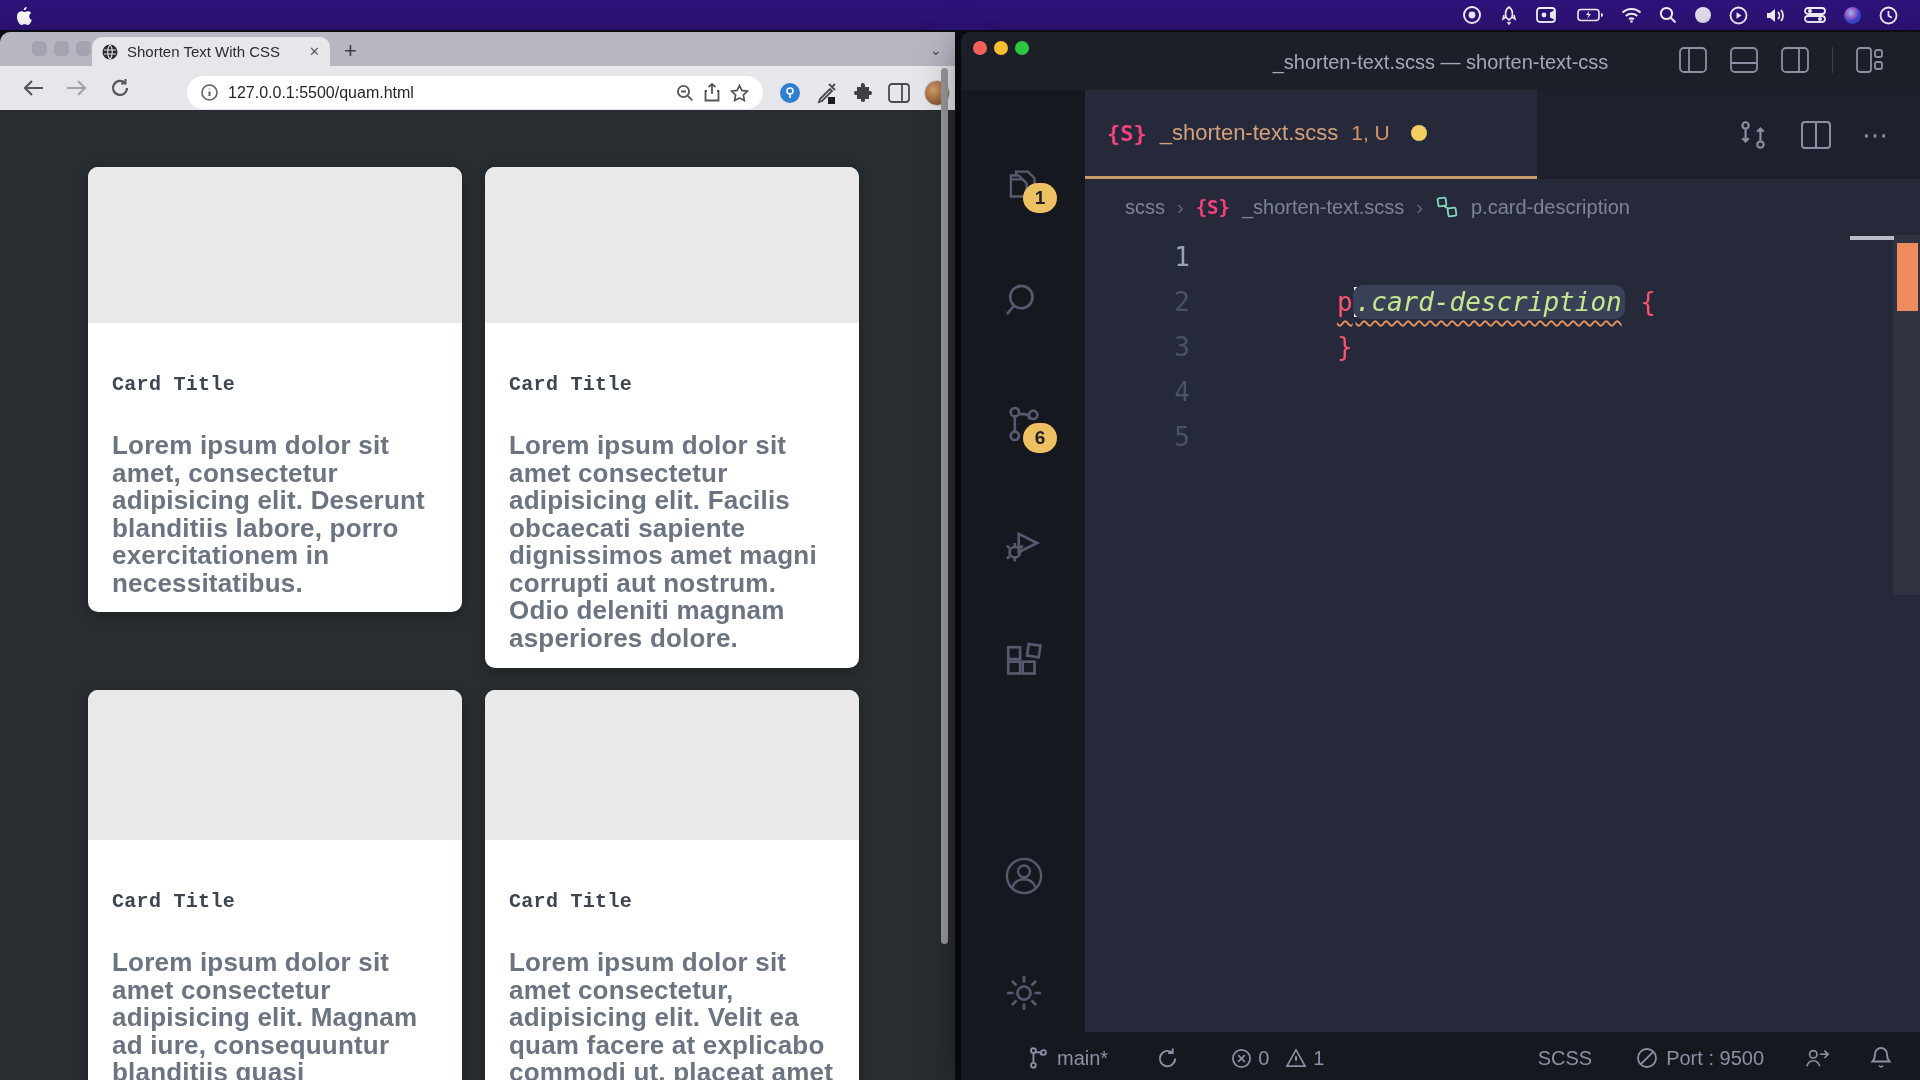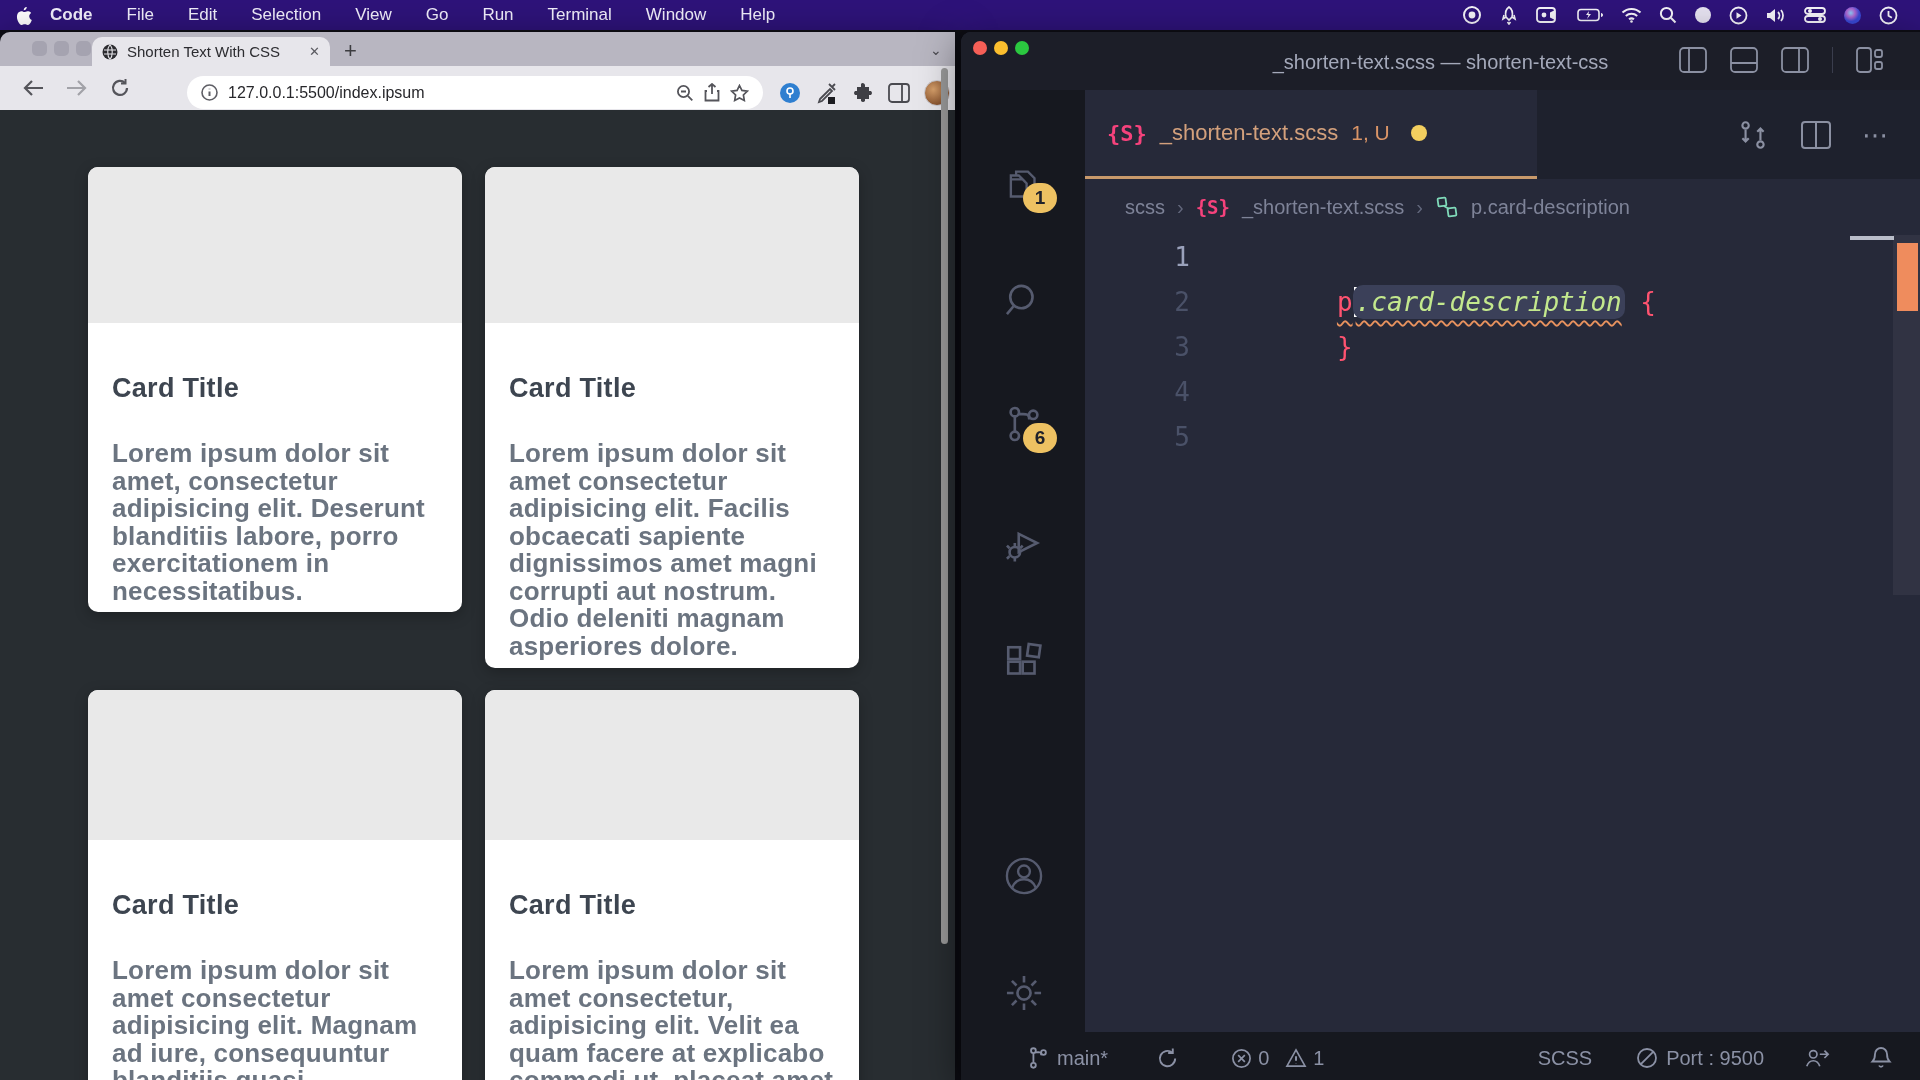--- a/index.html
+++ b/index.html
@@ -37,21 +37,21 @@
   #ext-icons { position:absolute; left:778px; top:44px; height:33px; display:flex; align-items:center; gap:14px; }
   #avatar { width:26px; height:26px; border-radius:50%;
     background:radial-gradient(circle at 35% 35%, #d7a06b, #8a5530 70%, #5d3a20); border:1px solid #c9c8cf; }
 
   #bcontent { left:0; top:78px; width:955px; height:970px; background:#282d31; overflow:hidden; }
   #bscrollbar { left:941px; top:36px; width:7px; height:876px; background:#9a9a9a; border-radius:4px; }
 
   .card { position:absolute; width:374px; background:#ffffff; border-radius:10px;
     box-shadow:0 4px 14px rgba(0,0,0,.25); overflow:hidden; }
   .card .ph { width:100%; background:#e9e9e9; }
-  .card h2 { margin:50px 24px 0 24px; font-size:27px; color:#3d4550; letter-spacing:.3px; }
+  .card h2 { margin:50px 24px 0 24px; font-size:20px; color:#3d4550; letter-spacing:.3px;font-family:Liberation Mono, monospace; }
   .card p { margin:36px 24px 0 24px; font-size:26px; line-height:27.5px; color:#6b7480;
     font-weight:bold; letter-spacing:.2px; }
 
   
   #vscode { left:961px; top:32px; width:959px; height:1048px; background:#262939;
     border-radius:10px 0 0 0; overflow:hidden; box-shadow:0 10px 40px rgba(0,0,0,.5); }
   #vs-titlebar { left:0; top:0; width:959px; height:58px; background:#1c1e28; }
   .tl { width:14px; height:14px; border-radius:50%; position:absolute; top:9px; }
   #vs-title { width:100%; text-align:center; margin-top:19px; color:#a4a9ba; font-size:20px; }
   #vs-layout-icons { position:absolute; right:36px; top:15px; display:flex; gap:23px; align-items:center; }
@@ -99,32 +99,20 @@
 </style>
 </head>
 <body>
 
 <div id="menubar" class="abs">
   <span class="apple">
     <svg width="16" height="19" viewBox="0 0 17 20" fill="#ffffff">
         <path d="M11.4 1c.1.9-.3 1.8-.8 2.4-.6.7-1.5 1.2-2.4 1.1-.1-.9.3-1.8.8-2.4C9.6 1.4 10.6.9 11.4 1zM14 10.9c0-2.4 2-3.5 2.1-3.6-1.1-1.7-2.9-1.9-3.5-1.9-1.5-.2-2.9.9-3.7.9-.8 0-1.9-.9-3.2-.8-1.6 0-3.1 1-3.9 2.4-1.7 3-.4 7.4 1.2 9.8.8 1.2 1.8 2.5 3.1 2.4 1.2-.1 1.7-.8 3.2-.8s1.9.8 3.2.8c1.3 0 2.2-1.2 3-2.4.9-1.4 1.3-2.7 1.3-2.8-.1 0-2.7-1-2.8-4z"></path>
       </svg>
   </span>
-  <div id="menu-items">
-    <span class="mi bold">Code</span>
-    <span class="mi">File</span>
-    <span class="mi">Edit</span>
-    <span class="mi">Selection</span>
-    <span class="mi">View</span>
-    <span class="mi">Go</span>
-    <span class="mi">Run</span>
-    <span class="mi">Terminal</span>
-    <span class="mi">Window</span>
-    <span class="mi">Help</span>
-  </div>
   <div id="status-icons">
     <span>
         <svg width="20" height="20" viewBox="0 0 20 20">
           <circle cx="10" cy="10" r="8" fill="none" stroke="#fff" stroke-width="2"></circle>
           <circle cx="10" cy="10" r="3.4" fill="#fff"></circle>
         </svg>
       </span>
     <span>
         <svg width="20" height="20" viewBox="0 0 20 20" stroke="#fff" stroke-width="1.6" fill="none">
           <path d="M10 2c3 2 4 6 3 10l-3 3-3-3C6 8 7 4 10 2z"></path>
@@ -241,21 +229,21 @@
       </span>
   </div>
 
   <div id="urlpill">
     <span>
         <svg width="17" height="17" viewBox="0 0 17 17" fill="none" stroke="#5f5f66" stroke-width="1.6">
           <circle cx="8.5" cy="8.5" r="7.5"></circle>
           <path d="M8.5 7.5V12M8.5 4.8v.4" stroke-width="2"></path>
         </svg>
       </span>
-    <span id="url-text">127.0.0.1:5500/index.ipsum</span>
+    <span id="url-text">127.0.0.1:5500/quam.html</span>
     <span>
         <svg width="18" height="18" viewBox="0 0 18 18" fill="none" stroke="#55555b" stroke-width="1.8">
           <circle cx="7.5" cy="7.5" r="5.6"></circle>
           <path d="M11.8 11.8l4.5 4.5M5 7.5h5"></path>
         </svg>
       </span>
     <span>
         <svg width="16" height="19" viewBox="0 0 16 19" fill="none" stroke="#55555b" stroke-width="1.8">
           <path d="M8 1v10M4.5 4L8 1l3.5 3"></path>
           <path d="M3 8H1.5v9.5h13V8H13"></path>

